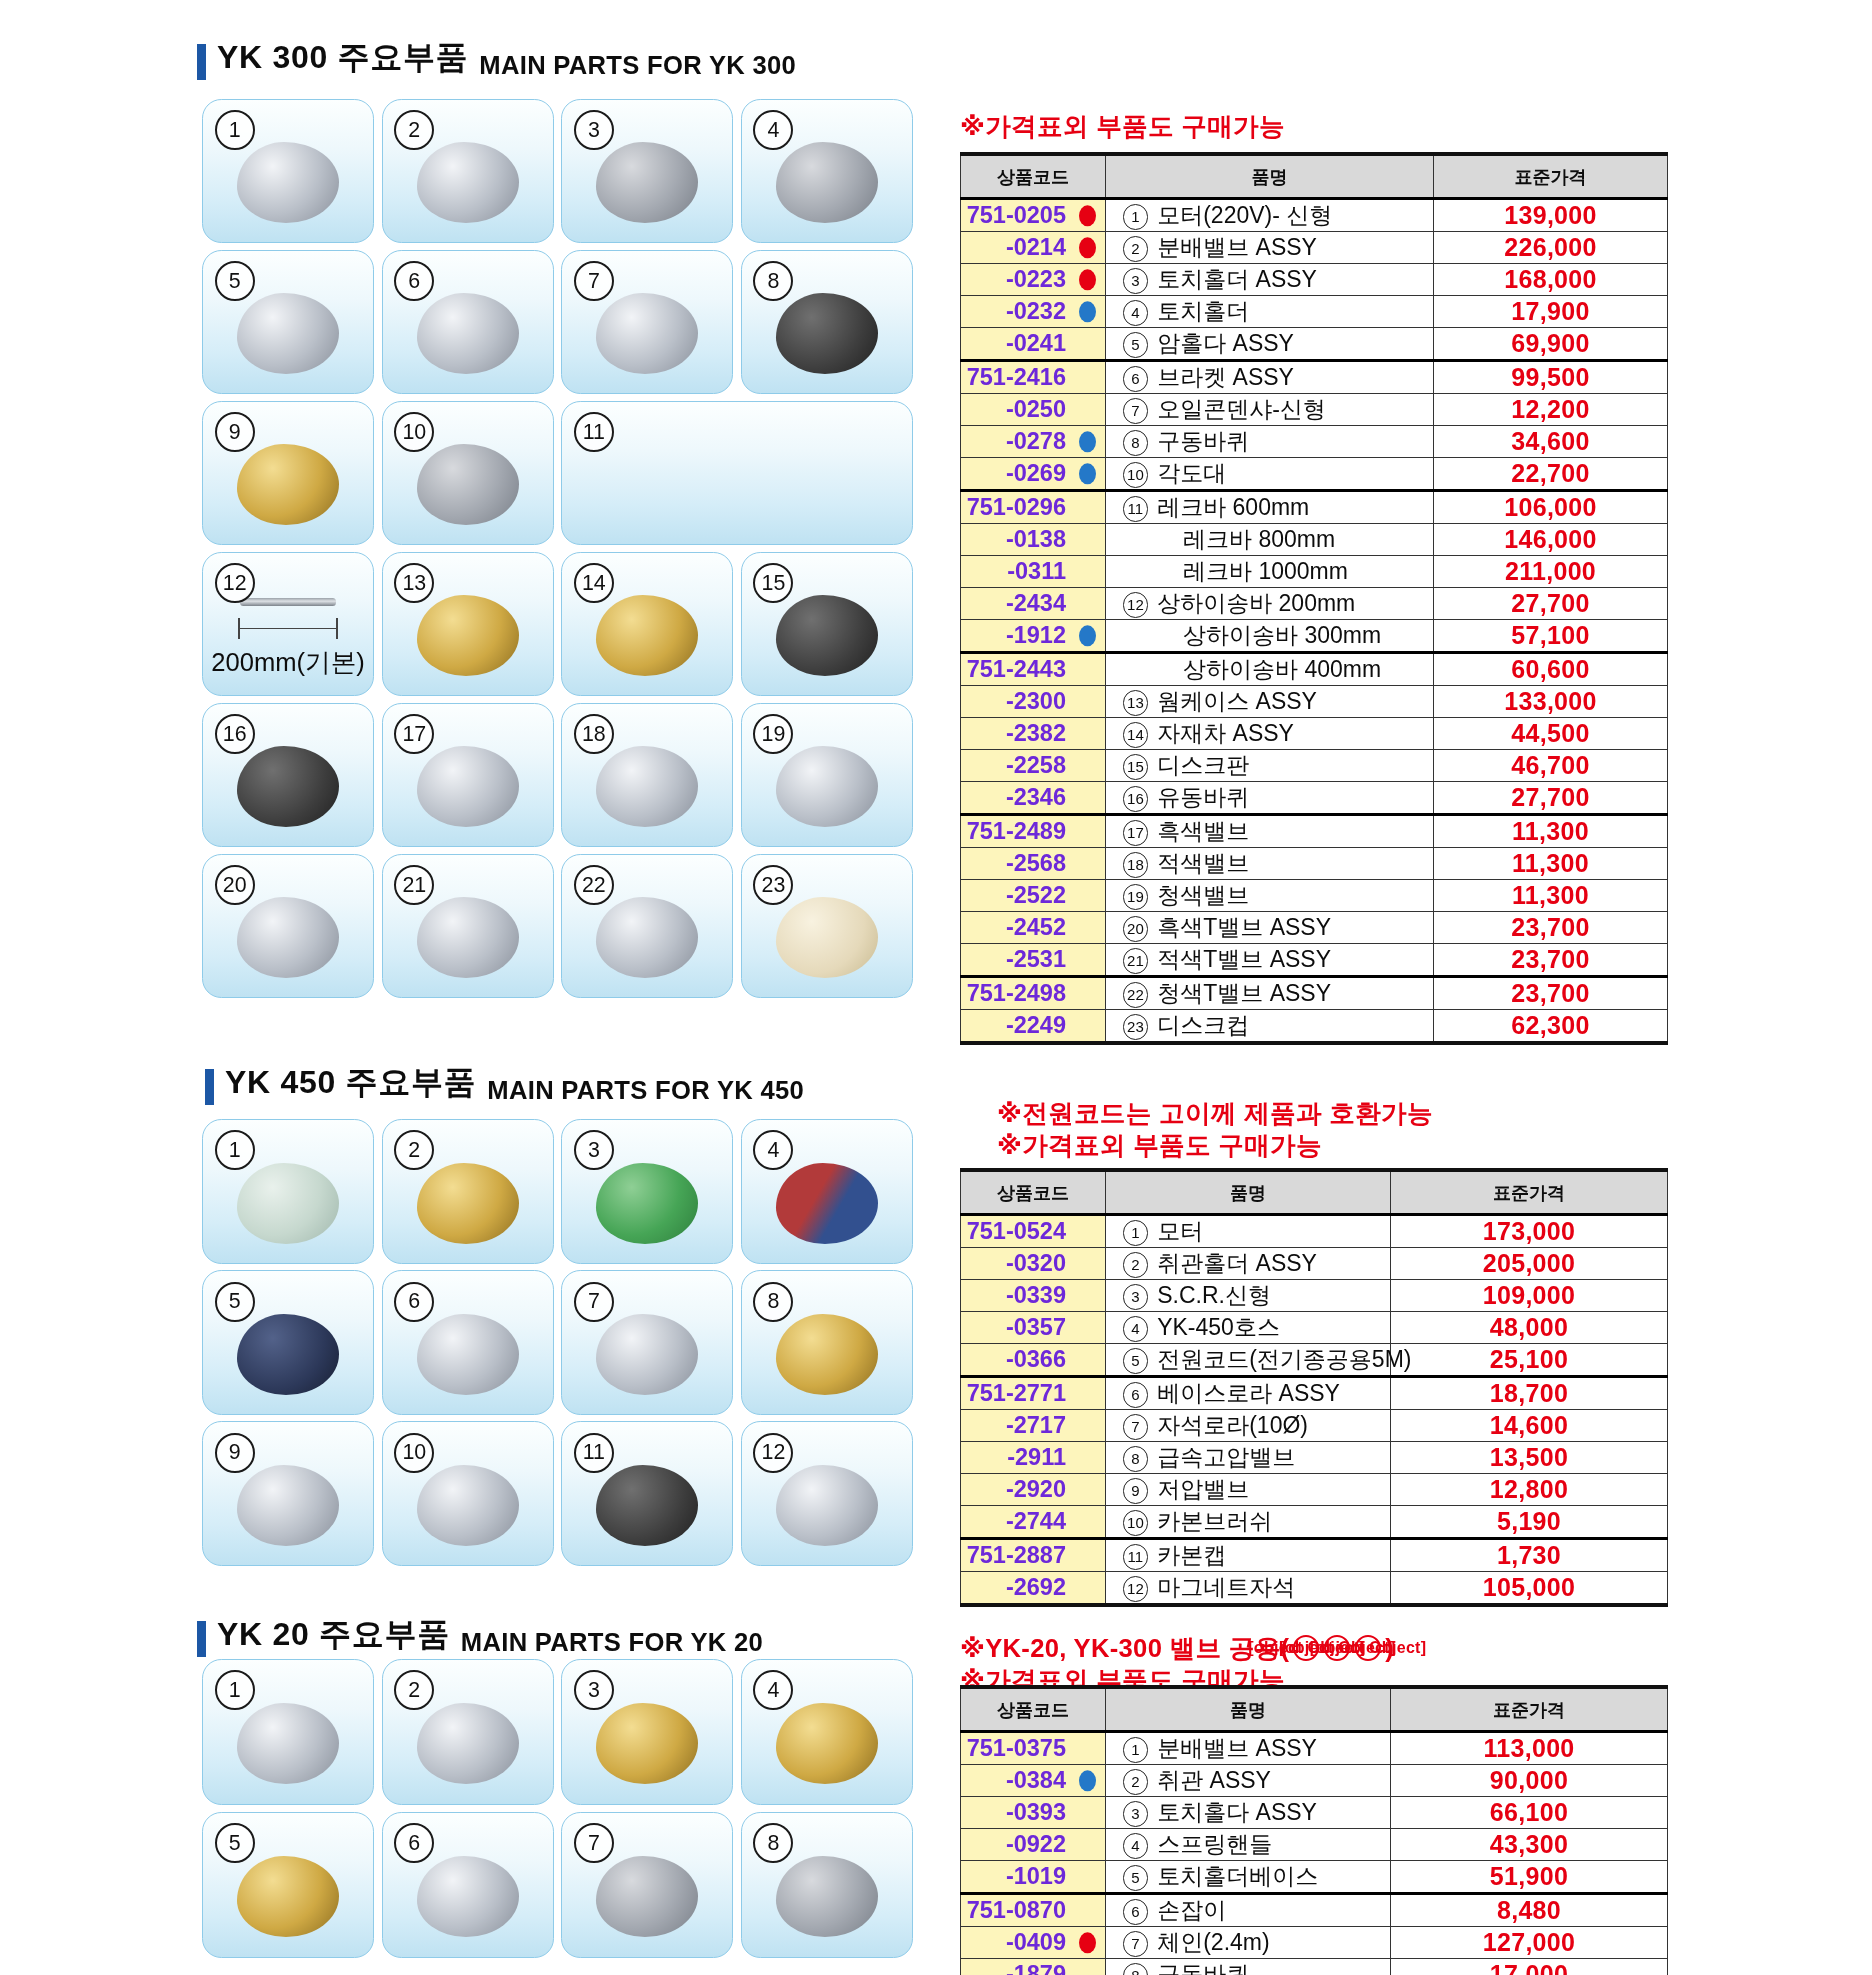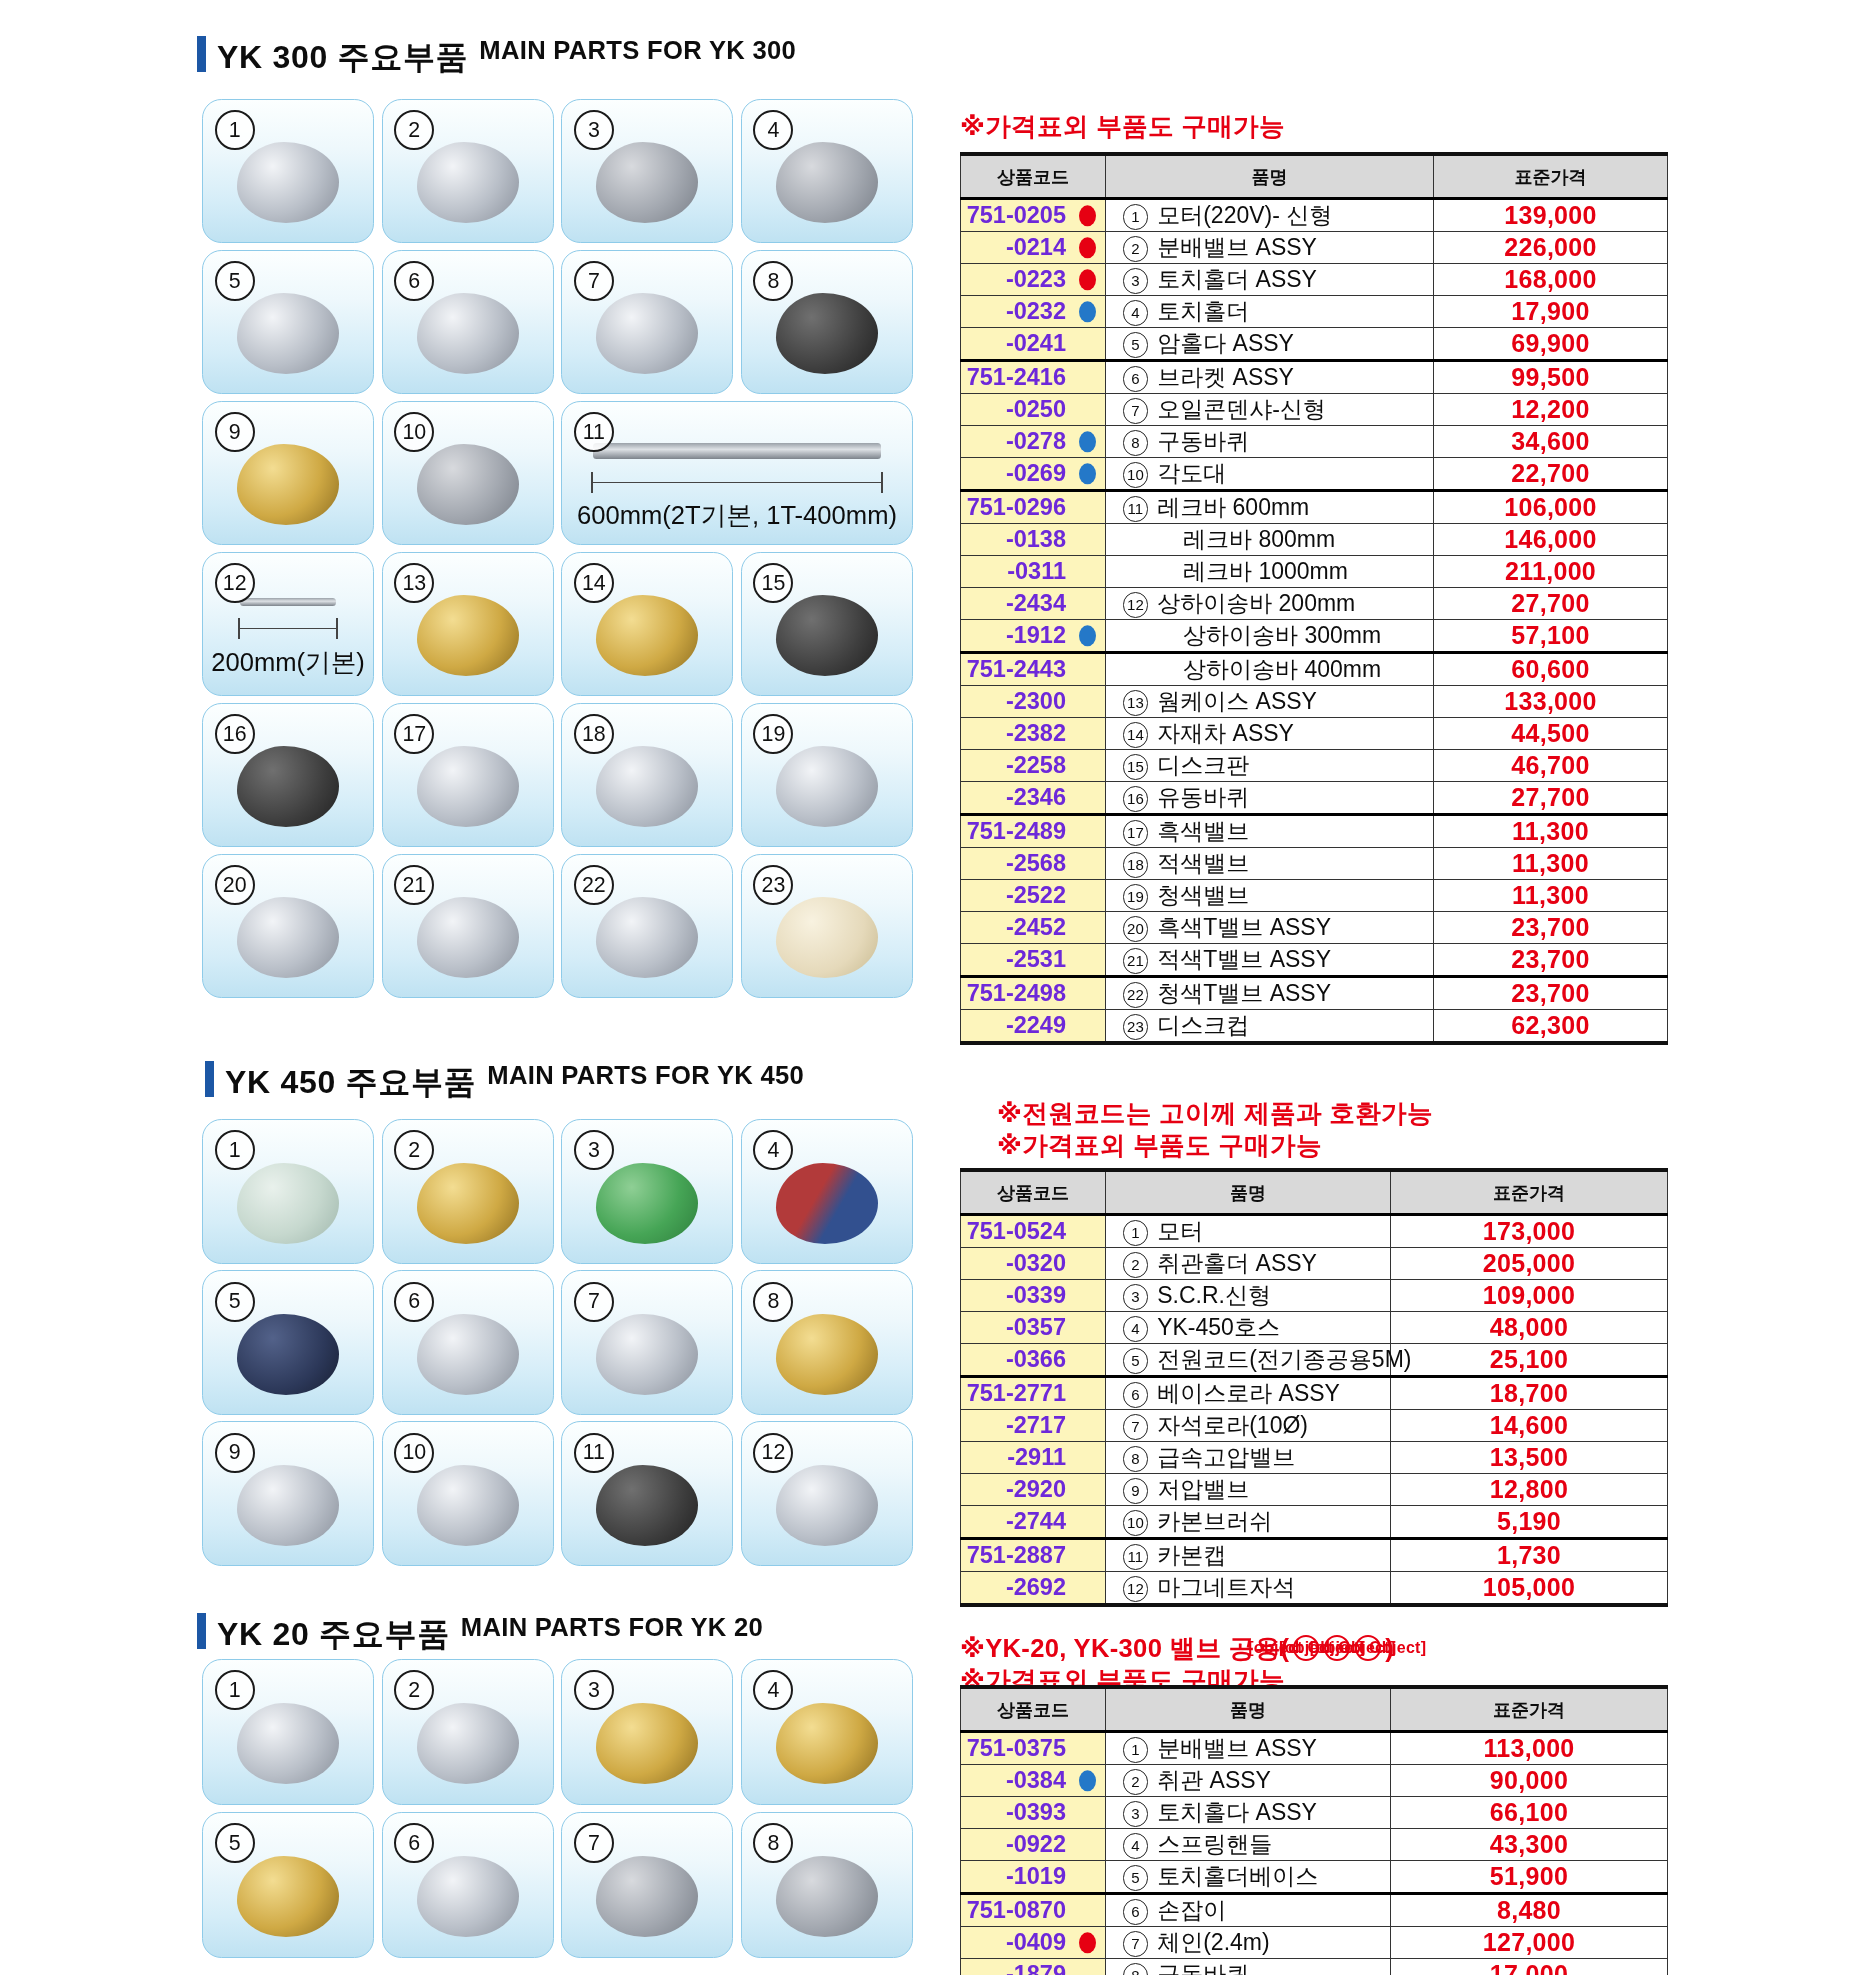--- a/index.html
+++ b/index.html
@@ -1,20 +1,20 @@
 <!DOCTYPE html>
 <html style="font-size:11px"><head>
 <meta charset="utf-8">
 <style>
   html,body{margin:0;padding:0;background:#ffffff;}
   .page{position:relative;width:1873px;height:1975px;background:#ffffff;overflow:hidden;
         font-family:"Liberation Sans","DejaVu Sans",sans-serif;color:#111;}
 
   
-  .sec-title{position:absolute;display:flex;align-items:flex-start;white-space:nowrap;}
+  .sec-title{position:absolute;display:flex;align-items:flex-end;white-space:nowrap;}
   .tbar{display:inline-block;width:9px;height:36px;background:#1c57a5;margin-right:11px;}
   .tko{font-size:32px;font-weight:bold;color:#0d0d0d;letter-spacing:0.7px;}
   .ten{font-size:25.6px;font-weight:bold;color:#0d0d0d;margin-left:11px;letter-spacing:0.3px;}
 
   
   .grid{position:absolute;display:grid;grid-template-columns:repeat(4,172px);column-gap:7.6px;}
   .g300{grid-auto-rows:144px;row-gap:7px;}
   .g450{grid-auto-rows:145px;row-gap:6.2px;}
   .g20{grid-auto-rows:146px;row-gap:7px;}
   .cell{position:relative;border:1.4px solid #8ecbe9;border-radius:19.3px;
@@ -137,25 +137,20 @@
 
       </div>
       <div class="cell">
         <span class="badge">10</span>
         <div class="photo" data-tint="gray"></div>
 
       </div>
       <div class="cell" data-wide="true" data-kind="rod-wide">
         <span class="badge">11</span>
 
-        <div class="rodwrap">
-          <div class="rod"></div>
-          <div class="measure"></div>
-          <div class="dim">600mm(2T기본, 1T-400mm)</div>
-        </div>
       </div>
       <div class="cell" data-kind="rod-short">
         <span class="badge">12</span>
 
         <div class="rodwrap">
           <div class="rod"></div>
           <div class="measure"></div>
           <div class="dim">200mm(기본)</div>
         </div>
       </div>

